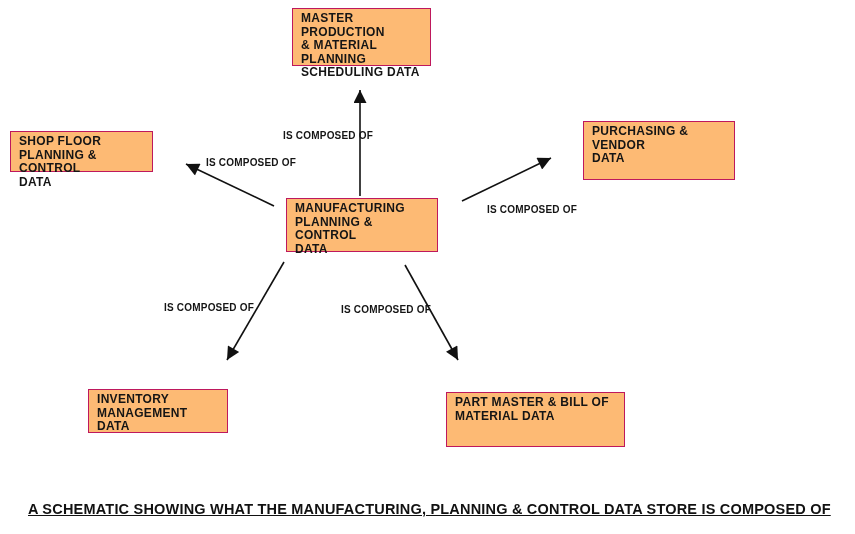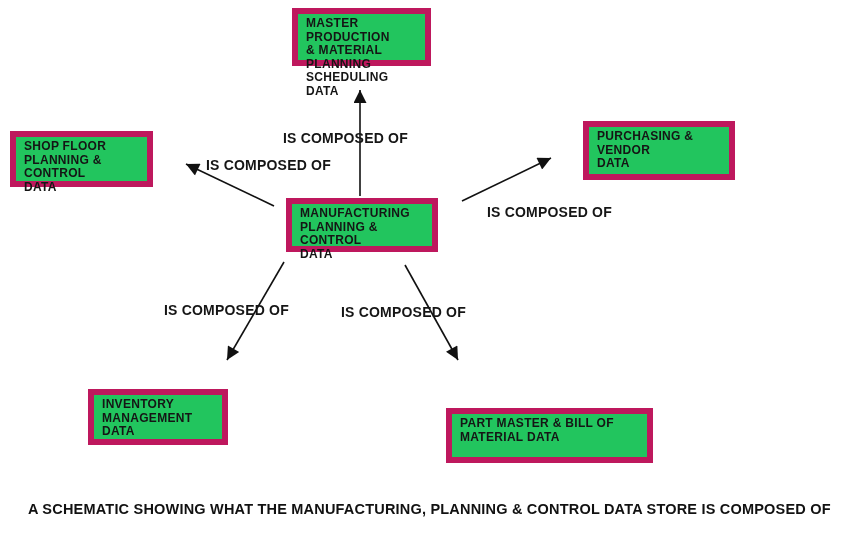--- a/index.html
+++ b/index.html
@@ -11,64 +11,65 @@
     position: relative;
     width: 855px;
     height: 534px;
     background: #ffffff;
     font-family: "Liberation Sans", sans-serif;
     color: #151515;
     overflow: hidden;
   }
   .node {
     position: absolute;
-    border: 6px solid #be185d;
-    background: #22c55e;
+    border: 1px solid #be185d;
+    background: #fdba74;
     box-sizing: border-box;
   }
   .node-label {
     white-space: pre-line;
     font-size: 12px;
     font-weight: bold;
     line-height: 13.5px;
     letter-spacing: 0.3px;
     color: #151515;
     padding: 3px 4px 2px 8px;
   }
   .edge-label {
     position: absolute;
-    font-size: 14px;
+    font-size: 10px;
     font-weight: bold;
     letter-spacing: 0.2px;
     color: #151515;
     white-space: nowrap;
   }
   #arrows {
     position: absolute;
     left: 0;
     top: 0;
     pointer-events: none;
   }
   #caption {
     position: absolute;
     left: 28px;
     top: 501px;
     font-size: 14.5px;
     font-weight: bold;
     letter-spacing: 0.2px;
+    text-decoration: underline;
     white-space: nowrap;
     color: #111111;
   }
   
   #node-top          { left: 292px; top: 8px;   width: 139px; height: 58px; }
-  #node-left         { left: 10px;  top: 131px; width: 143px; height: 56px; }
+  #node-left         { left: 10px;  top: 131px; width: 143px; height: 41px; }
   #node-right        { left: 583px; top: 121px; width: 152px; height: 59px; }
   #node-center       { left: 286px; top: 198px; width: 152px; height: 54px; }
-  #node-bottom-left  { left: 88px;  top: 389px; width: 140px; height: 56px; }
-  #node-bottom-right { left: 446px; top: 392px; width: 207px; height: 55px; margin-top: 16px; }
+  #node-bottom-left  { left: 88px;  top: 389px; width: 140px; height: 44px; }
+  #node-bottom-right { left: 446px; top: 392px; width: 179px; height: 55px; }
   
   #edge-label-top          { left: 283px; top: 130px; }
   #edge-label-left         { left: 206px; top: 157px; }
   #edge-label-right        { left: 487px; top: 204px; }
   #edge-label-bottom-left  { left: 164px; top: 302px; }
   #edge-label-bottom-right { left: 341px; top: 304px; }
 </style>
 </head>
 <body>
 

